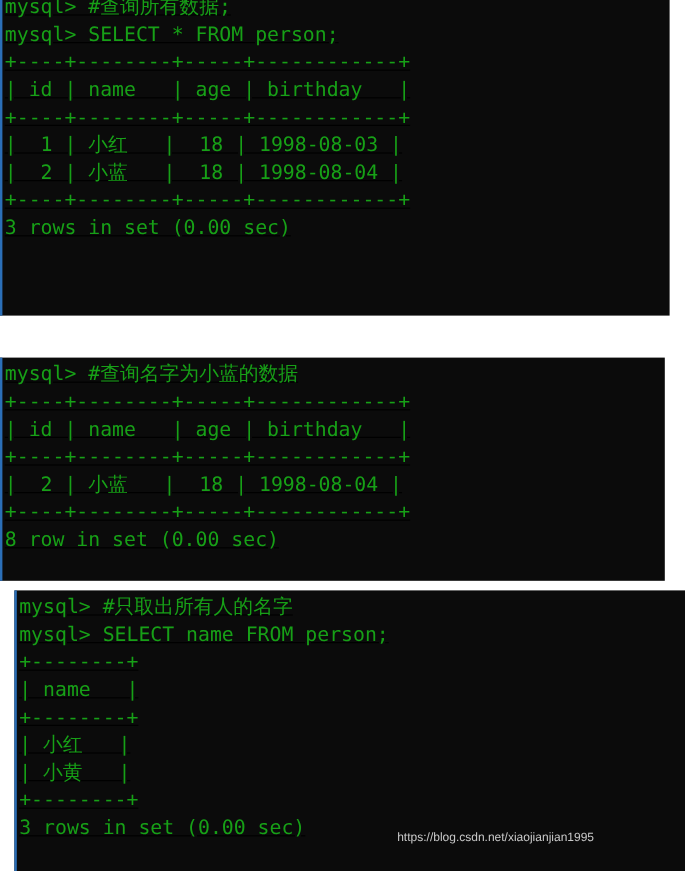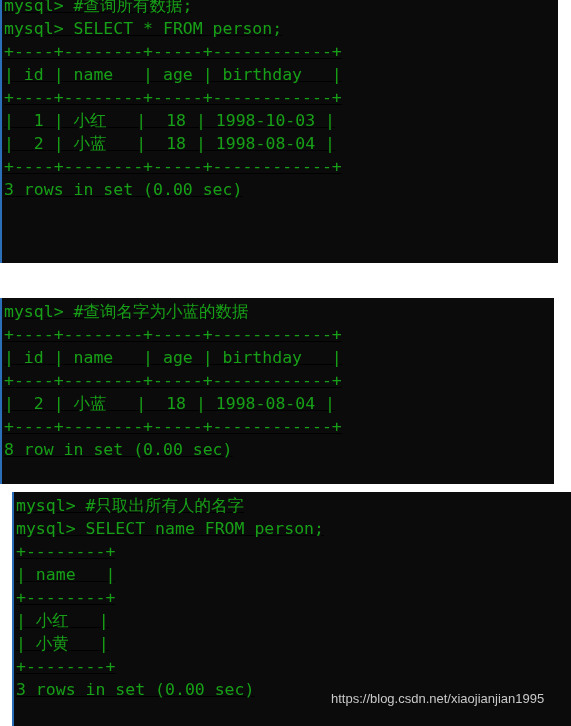--- a/index.html
+++ b/index.html
@@ -68,39 +68,39 @@
     height: 234px;
   }
   #term-block-3 .term-inner { margin-top: 2px; }
 
   
   #watermark {
     position: absolute;
     left: 331px;
     top: 690px;
     font-family: "Liberation Sans", "DejaVu Sans", sans-serif;
-    font-size: 13px;
+    font-size: 10px;
     line-height: 18px;
     color: #c9c9c9;
     white-space: nowrap;
     letter-spacing: 0px;
     pointer-events: none;
   }
 </style>
 </head>
 <body>
 
 <div class="term" id="term-block-1">
   <div class="term-inner">
     <span class="line mix">mysql&gt; #查询所有数据;</span>
     <span class="line mix">mysql&gt; SELECT * FROM person;</span>
     <span class="line mix">+----+--------+-----+------------+</span>
     <span class="line mix">| id | name   | age | birthday   |</span>
     <span class="line mix">+----+--------+-----+------------+</span>
-    <span class="line mix">|  1 | 小红   |  18 | 1998-10-03 |</span>
+    <span class="line mix">|  1 | 小红   |  18 | 1998-08-03 |</span>
     <span class="line mix">|  2 | 小蓝   |  18 | 1998-08-04 |</span>
     <span class="line mix">+----+--------+-----+------------+</span>
     <span class="line mix">3 rows in set (0.00 sec)</span>
   </div>
 </div>
 
 <div class="term" id="term-block-2">
   <div class="term-inner">
     <span class="line mix">mysql&gt; #查询名字为小蓝的数据</span>
     <span class="line mix">+----+--------+-----+------------+</span>

